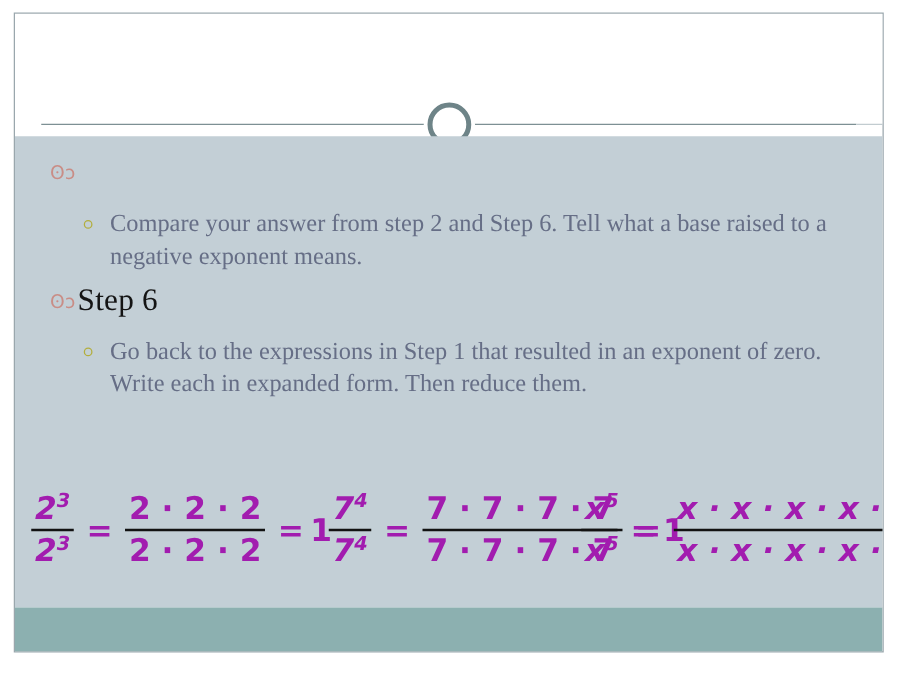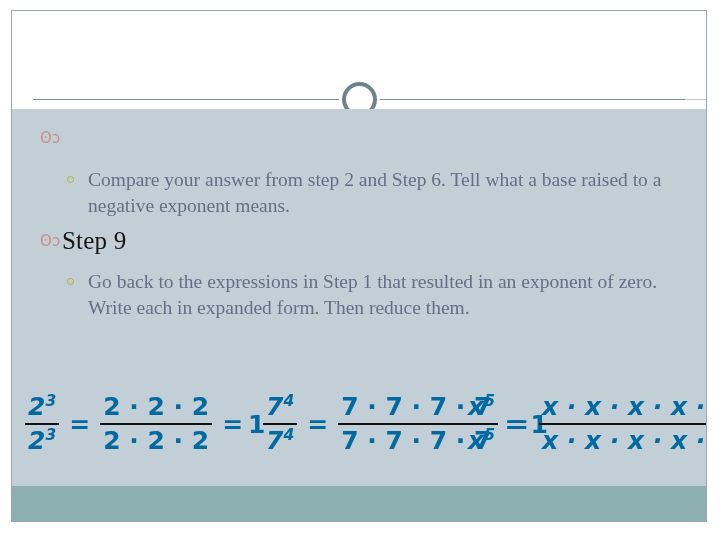--- a/index.html
+++ b/index.html
@@ -163,21 +163,21 @@
     position: absolute;
     left: 0;
     top: 272px;
     width: 696px;
     height: 96px;
   }
   .eq {
     position: absolute;
     display: flex;
     align-items: center;
-    color: #0369a1;
+    color: #a21caf;
     font-family: "DejaVu Sans", sans-serif;
     font-weight: bold;
     font-size: 25px;
     white-space: nowrap;
   }
   .frac {
     display: inline-flex;
     flex-direction: column;
     align-items: center;
     justify-content: center;
@@ -228,21 +228,21 @@
 
       <div class="lvl2" style="left:55px; top:58px; width:632px;">
         <span class="dot">
             <i></i>
           </span>
         <span class="txt">Compare your answer from step 2 and Step 6.  Tell what a base raised to a negative exponent means.</span>
       </div>
 
       <div class="lvl1" style="left:28px; top:117px; width:540px;">
         <span class="orn">ʘɔ</span>
-        <span class="txt">Step 9</span>
+        <span class="txt">Step 6</span>
       </div>
 
       <div class="lvl2" style="left:55px; top:160px; width:620px;">
         <span class="dot">
             <i></i>
           </span>
         <span class="txt">Go back to the expressions in Step 1 that resulted in an exponent of zero.  Write each in expanded form.  Then reduce them.</span>
       </div>
 
       <div class="eq-row">

